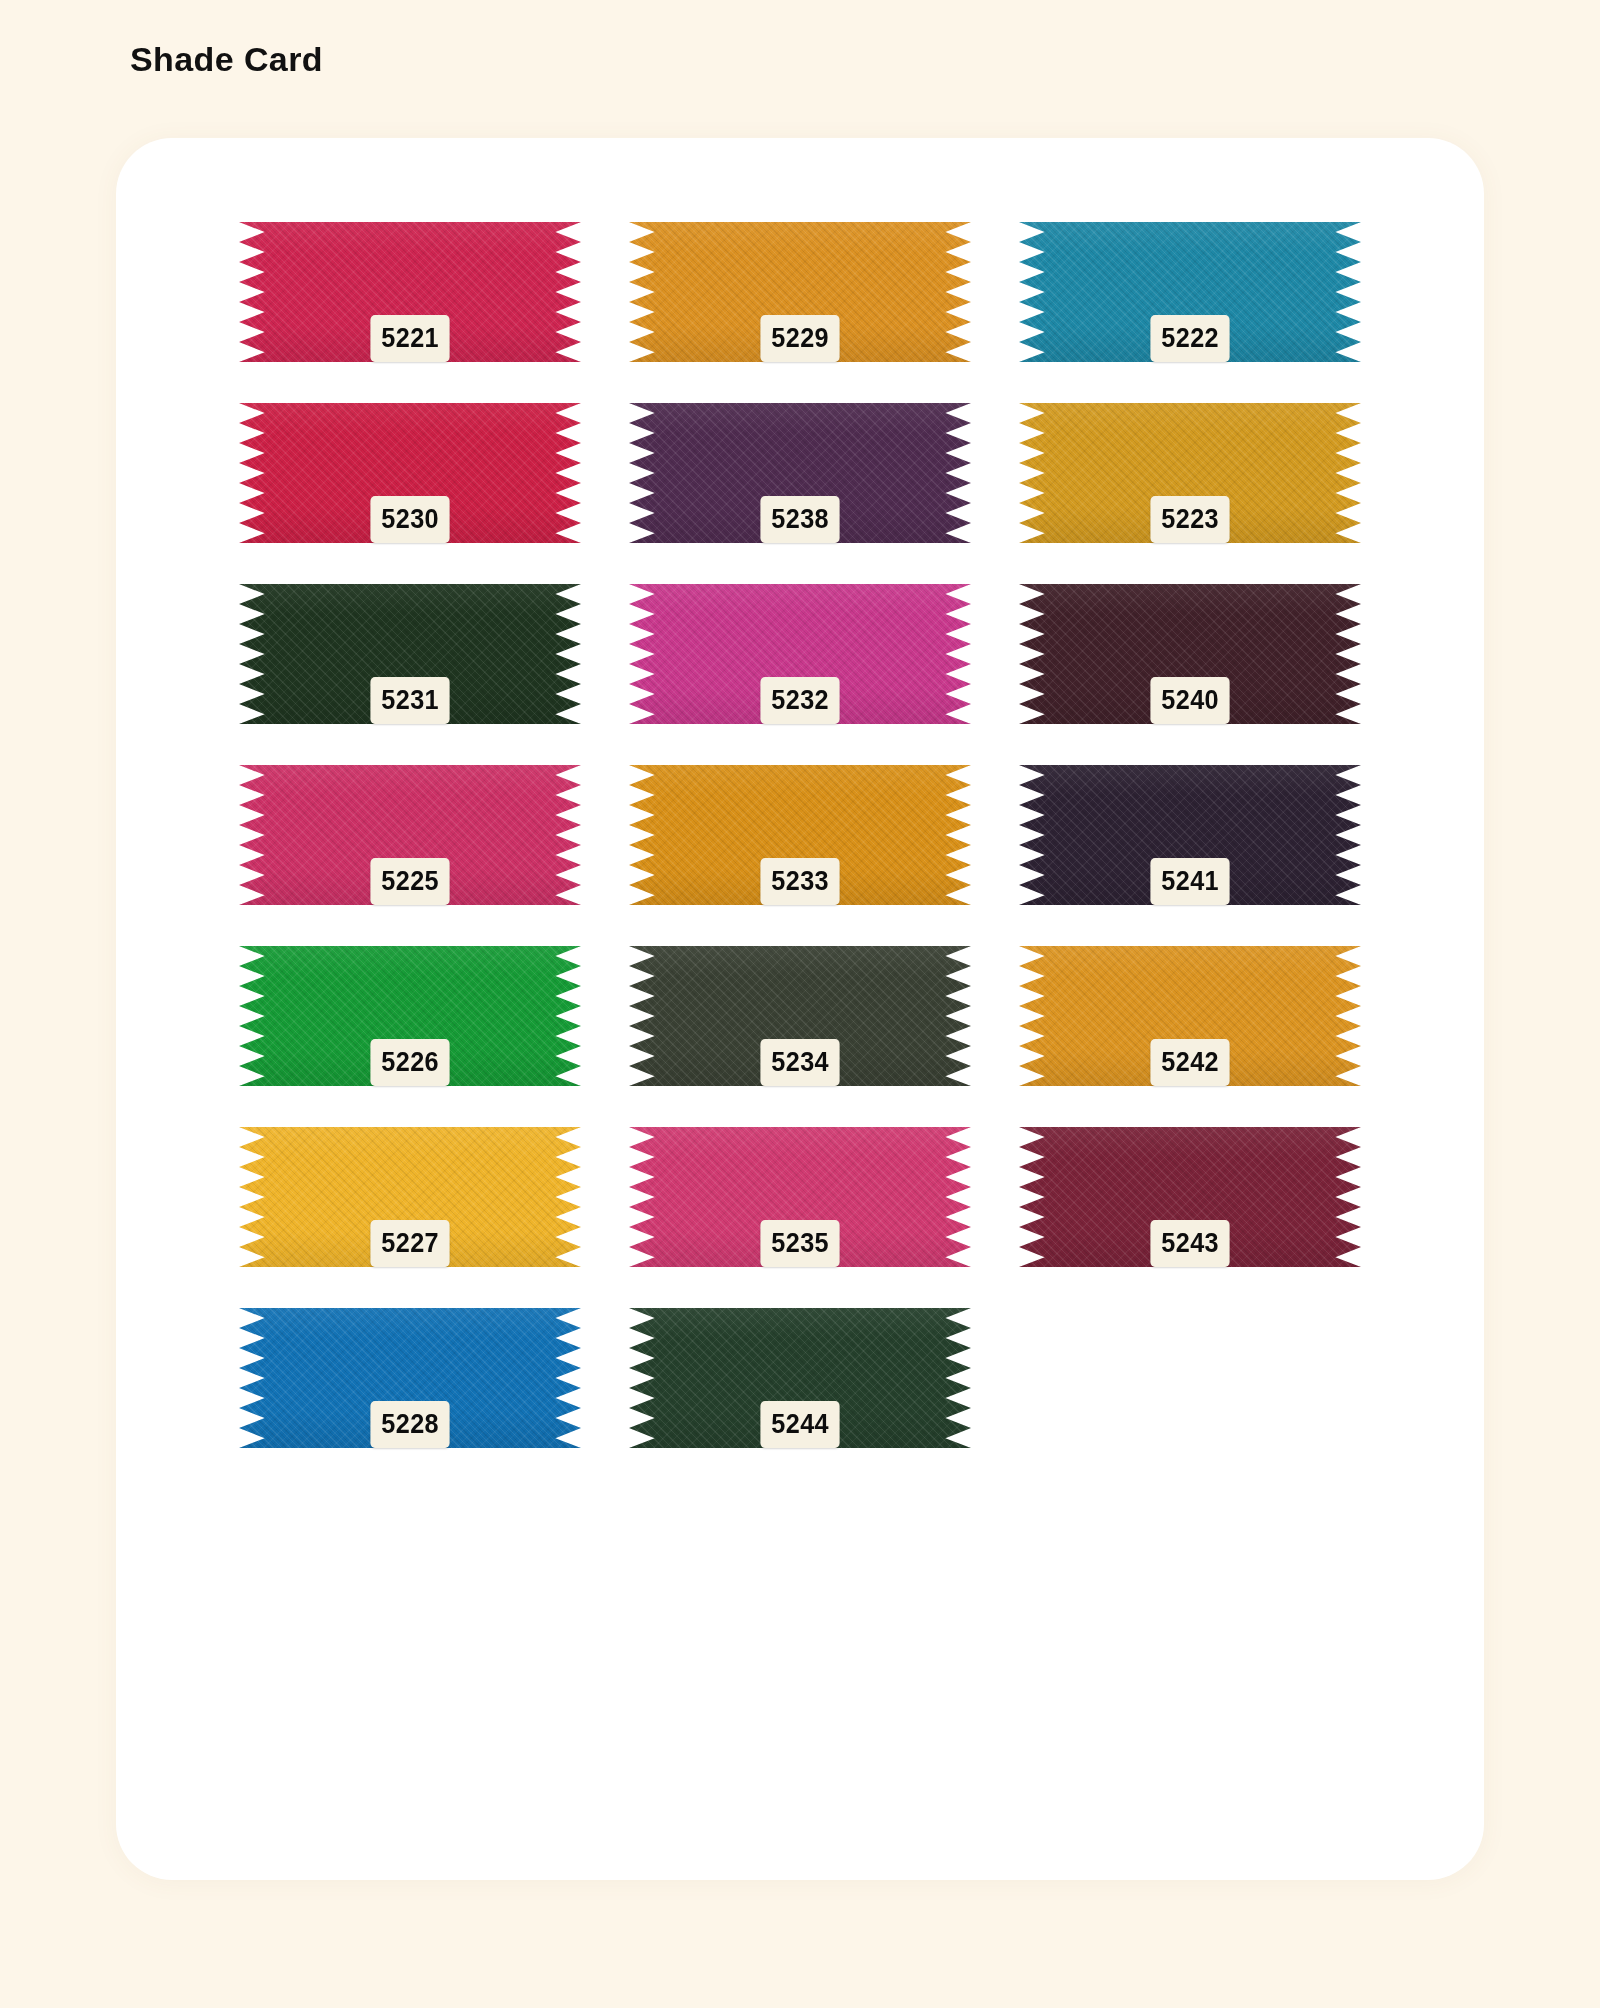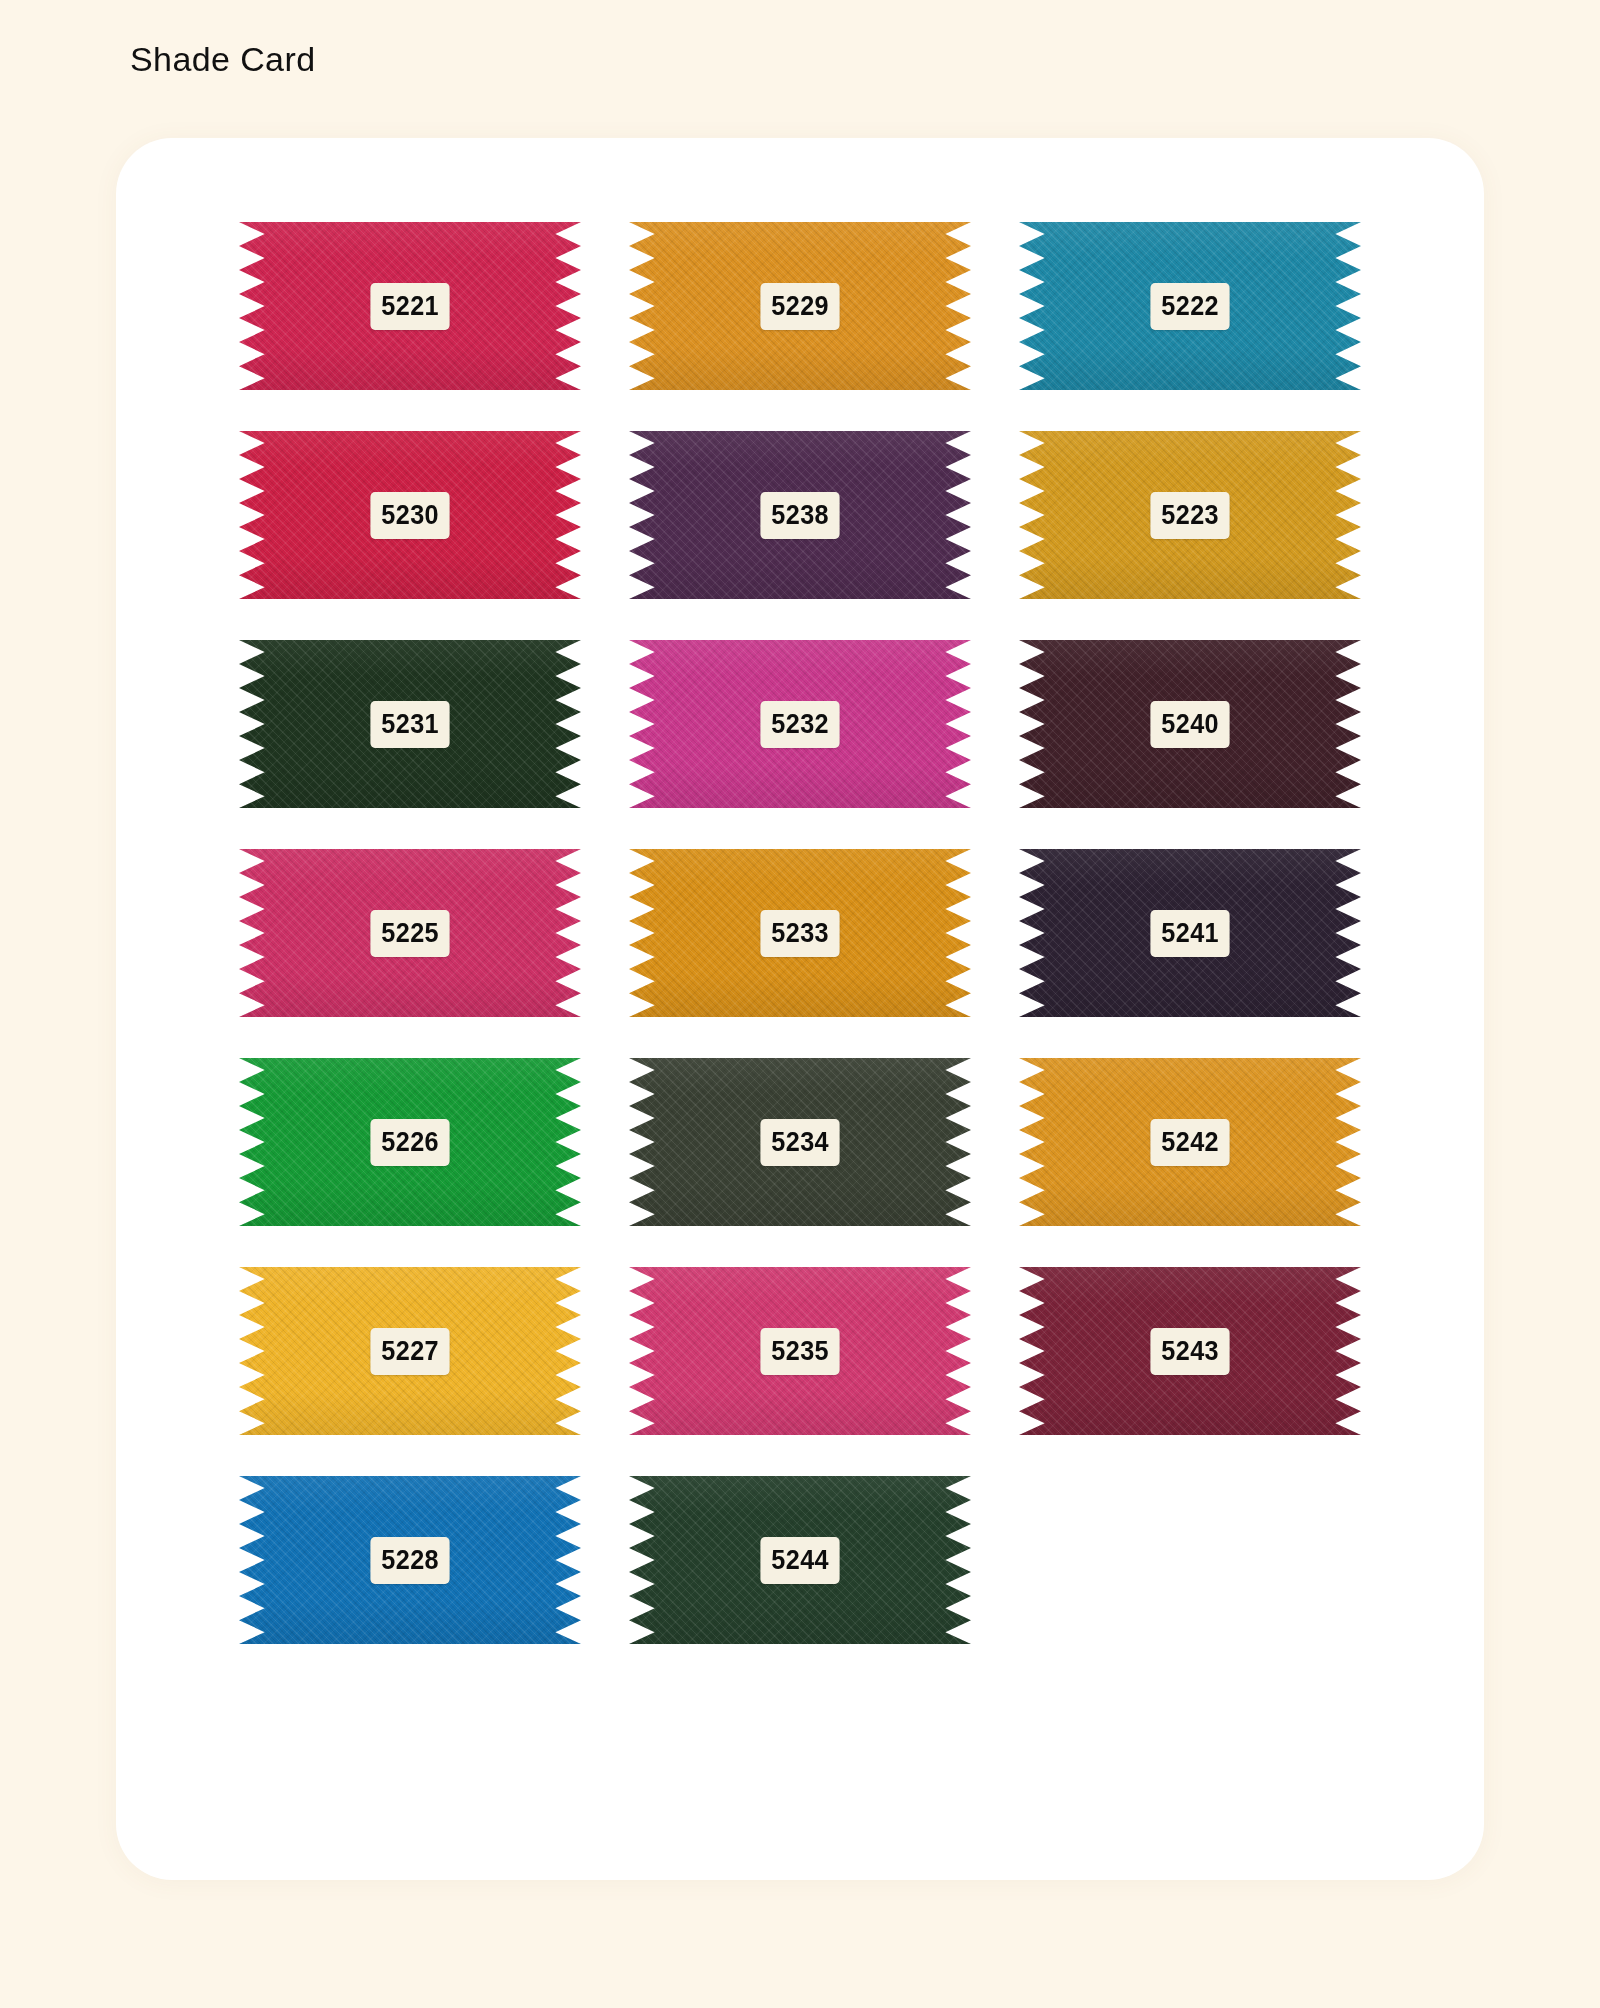--- a/index.html
+++ b/index.html
@@ -22,21 +22,21 @@
     height: 2008px;
     box-sizing: border-box;
   }
 
   
   #page-title {
     position: absolute;
     left: 130px;
     top: 42px;
     font-size: 34px;
-    font-weight: 400;
+    font-weight: 700;
     letter-spacing: 0.4px;
     color: #111111;
     line-height: 1;
     text-align: right;
   }
 
   
   #shade-card {
     position: absolute;
     left: 116px;
@@ -59,23 +59,23 @@
     justify-content: center;
     column-gap: 48px;
     row-gap: 41px;
     box-sizing: border-box;
   }
 
   
   .swatch {
     position: relative;
     width: 342px;
-    height: 168px;
+    height: 140px;
     display: flex;
-    align-items: center;
+    align-items: flex-end;
     justify-content: center;
   }
 
   
   .swatch-fabric {
     position: absolute;
     inset: 0;
     
     -webkit-clip-path: polygon(
        0%   0%,  100% 0%,

